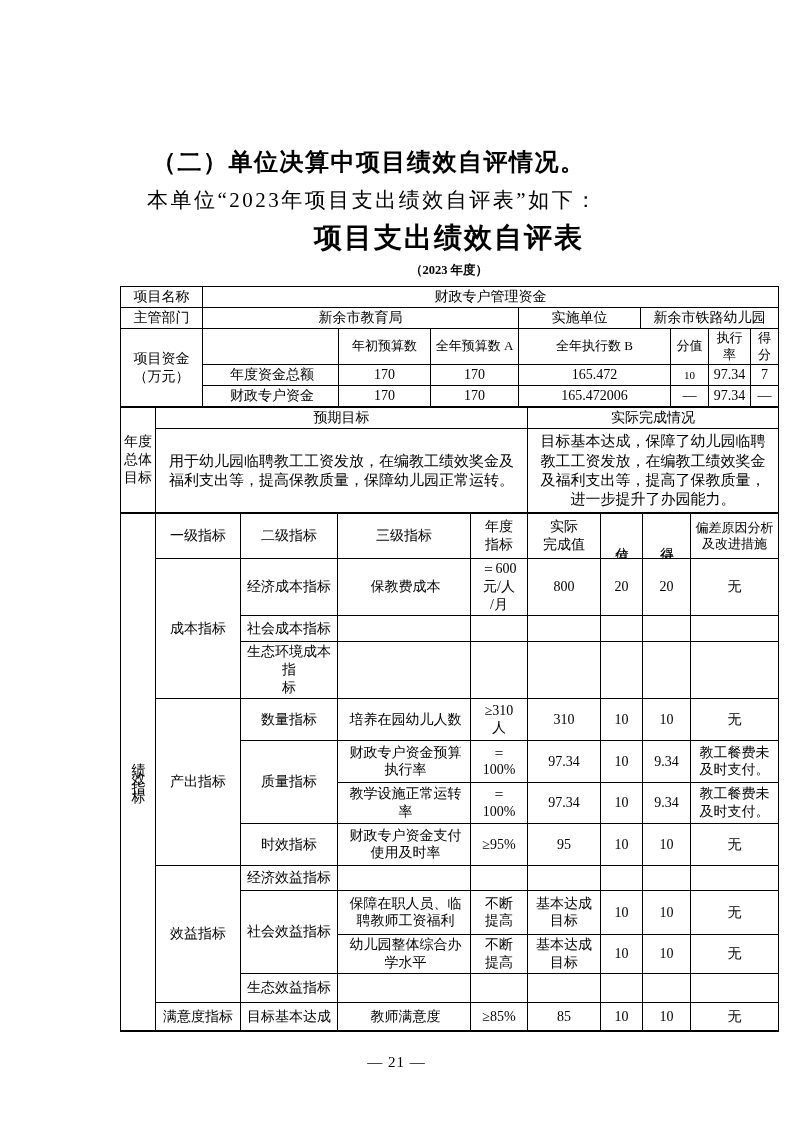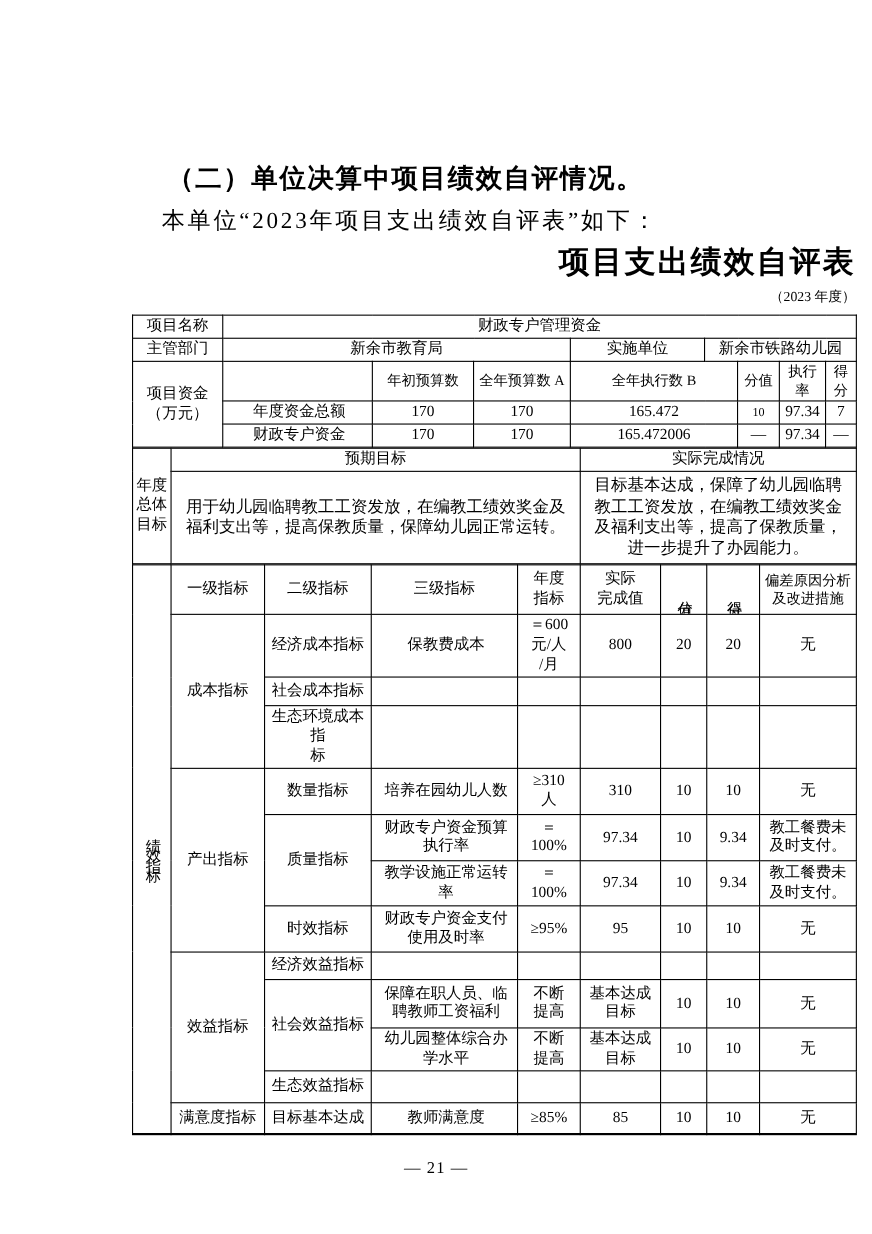--- a/index.html
+++ b/index.html
@@ -14,27 +14,27 @@
     position: absolute; left: 152px; top: 146px;
     font-family: "Liberation Sans", "DejaVu Sans", sans-serif;
     font-weight: bold; font-size: 24px; letter-spacing: 1.5px;
   }
   .intro {
     position: absolute; left: 147px; top: 186px;
     font-size: 21px; letter-spacing: 2.5px;
   }
   .doc-title {
     position: absolute; left: 120px; top: 219px; width: 658px;
-    text-align: right;
+    text-align: center;
     font-family: "Liberation Sans", "DejaVu Sans", sans-serif;
     font-weight: bold; font-size: 28px; letter-spacing: 2px;
   }
   .doc-subtitle {
     position: absolute; left: 120px; top: 262px; width: 658px;
-    text-align: right; font-size: 12.5px;
+    text-align: center; font-size: 12.5px; font-weight: bold;
   }
   .tables { position: absolute; left: 120px; top: 286px; width: 658px; }
   table { border-collapse: collapse; table-layout: fixed; width: 658px; border: 1px solid #000; }
   td {
     border: 1px solid #000; padding: 1px 3px;
     font-size: 14px; text-align: center; vertical-align: middle;
     line-height: 1.28; word-break: break-all; overflow: hidden;
   }
   .pre { white-space: pre-line; }
   .tl { text-align: center; padding-left: 6px; }

